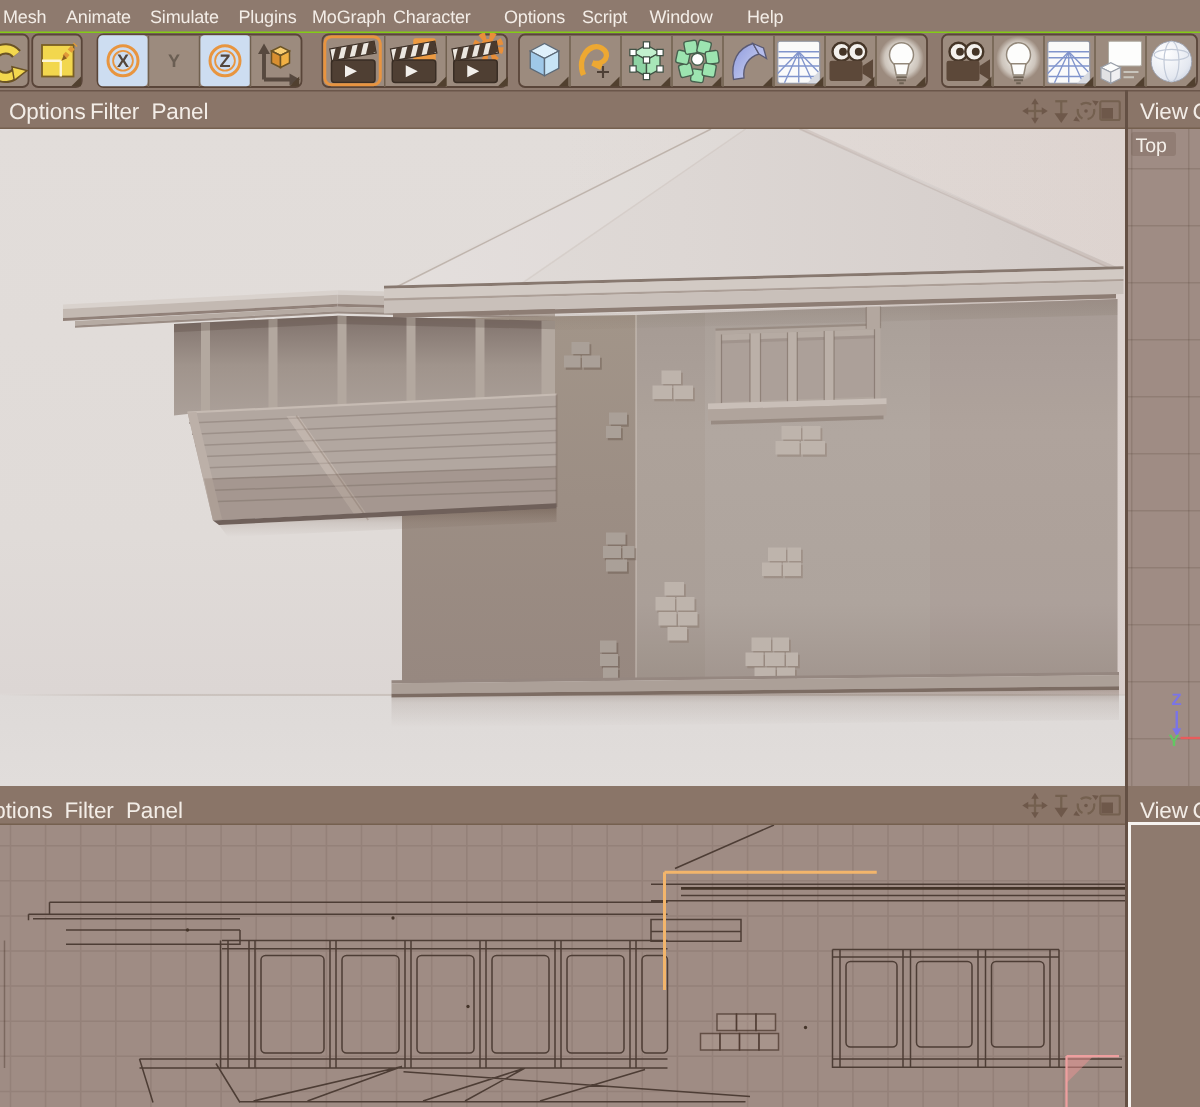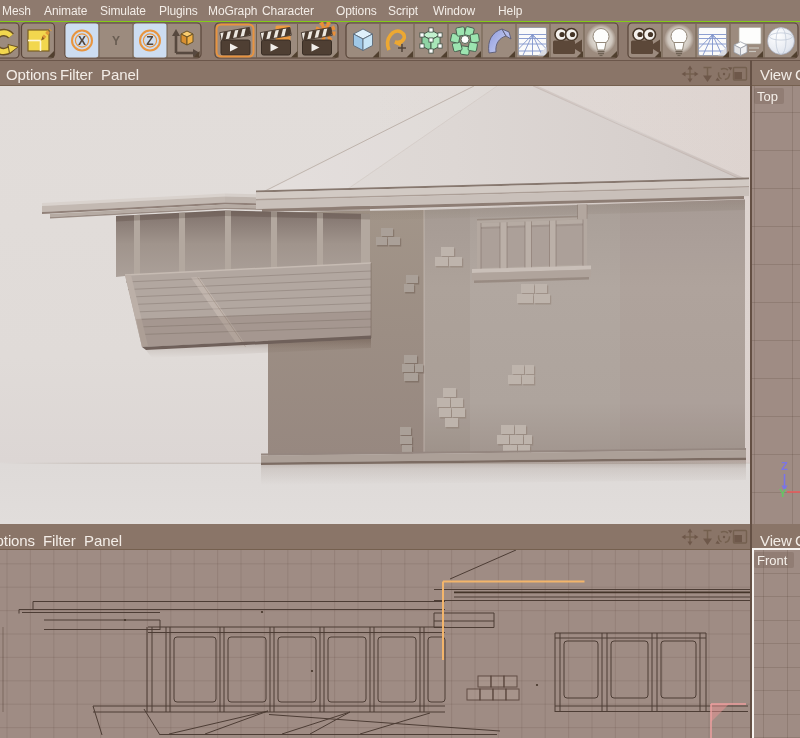--- a/index.html
+++ b/index.html
@@ -575,36 +575,18 @@
       <g font-family="Liberation Sans,sans-serif" font-size="11" font-weight="bold">
         <text x="29" y="384" fill="#7a74e8">Z</text>
         <line x1="32.5" y1="388" x2="32.5" y2="401" stroke="#7a74e8" stroke-width="1.6"></line>
         <polygon points="32.5,405 29.5,399.5 35.5,399.5" fill="#7a74e8"></polygon>
         <text x="27" y="411" fill="#62c862">Y</text>
         <line x1="35" y1="406" x2="48" y2="406" stroke="#e85c5c" stroke-width="1.6"></line>
       </g>
     </svg>
   </div>
 
-  <div id="rbot" class="abs">
-    <svg width="48" height="188">
-      <g stroke="rgba(70,50,40,0.16)" stroke-width="1">
-        <line x1="11.5" y1="0" x2="11.5" y2="188"></line>
-          <line x1="35.5" y1="0" x2="35.5" y2="188"></line>
-        <line x1="0" y1="23.5" x2="48" y2="23.5"></line>
-          <line x1="0" y1="46.5" x2="48" y2="46.5"></line>
-        <line x1="0" y1="70.5" x2="48" y2="70.5"></line>
-          <line x1="0" y1="93.5" x2="48" y2="93.5"></line>
-        <line x1="0" y1="117.5" x2="48" y2="117.5"></line>
-          <line x1="0" y1="140.5" x2="48" y2="140.5"></line>
-        <line x1="0" y1="164.5" x2="48" y2="164.5"></line>
-          <line x1="0" y1="187.5" x2="48" y2="187.5"></line>
-      </g>
-      <rect x="2" y="2" width="40" height="16" rx="2" fill="rgba(112,92,80,0.3)"></rect>
-      <text x="5" y="15" font-family="Liberation Sans,sans-serif" font-size="13" fill="#f5f0ea">Front</text>
-    </svg>
-  </div>
 
   <div id="vdiv" class="abs"></div>
 
   <div class="abs" style="left:752px;top:548px;width:48px;height:2px;background:#f6f3f0;"></div>
   <div class="abs" style="left:752px;top:548px;width:2px;height:190px;background:#f6f3f0;"></div>
 </div>
 
 </body></html>

